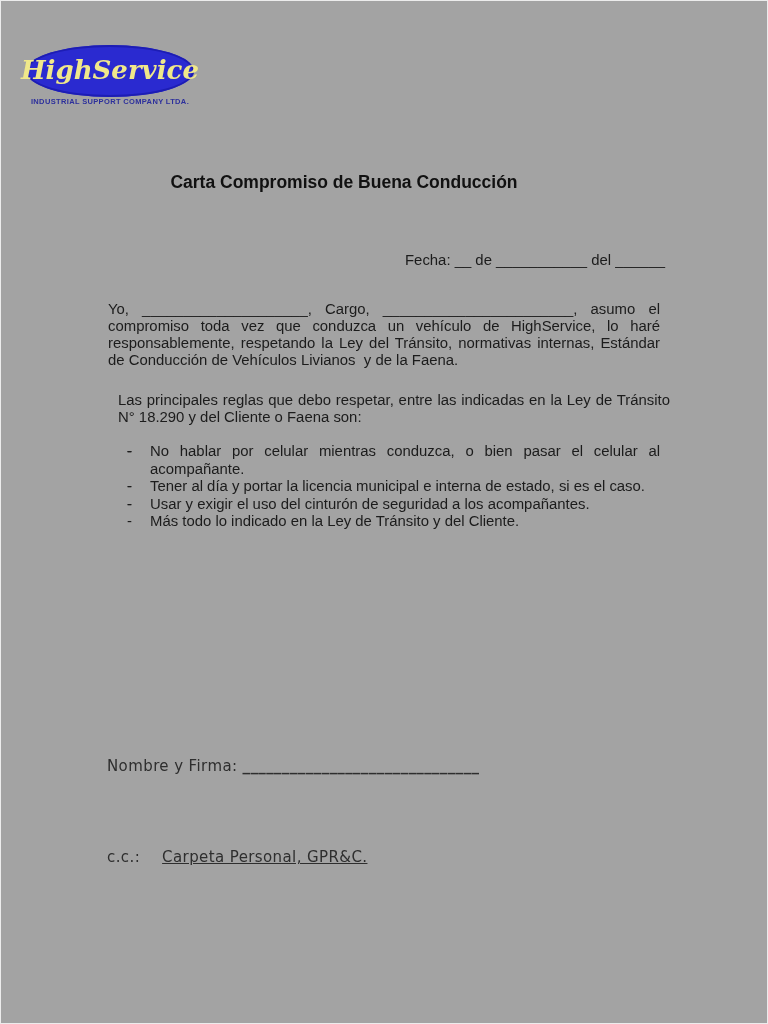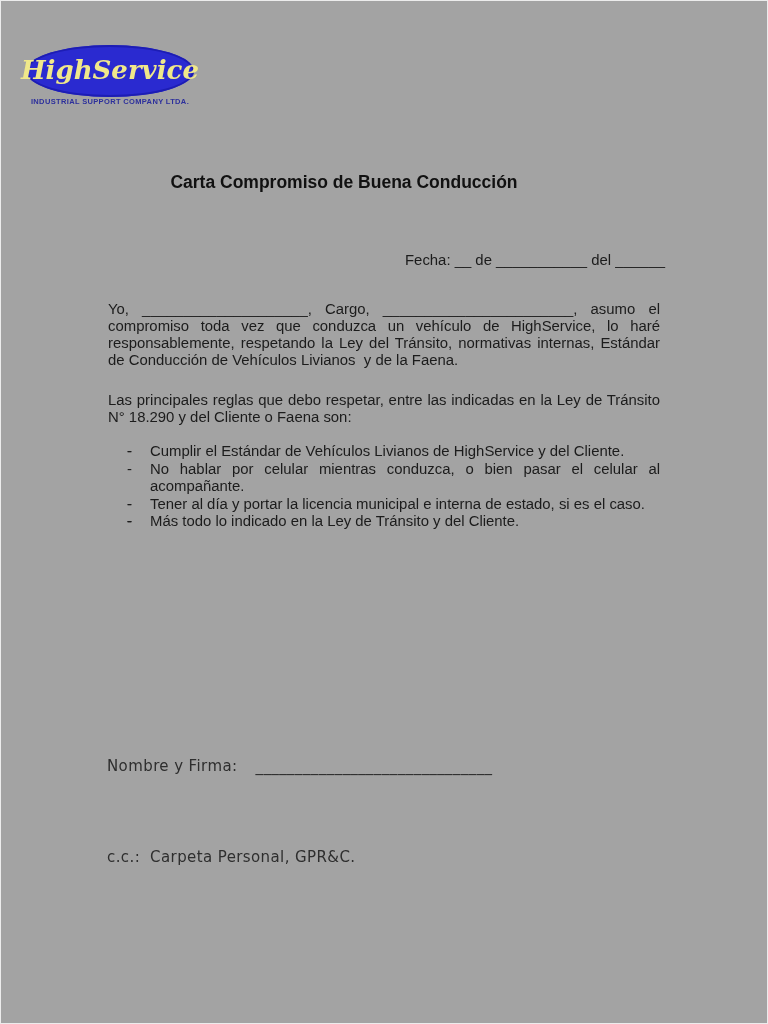--- a/index.html
+++ b/index.html
@@ -65,21 +65,21 @@
   .para {
     position: absolute;
     left: 108px;
     width: 552px;
     margin: 0;
     font-size: 14.9px;
     line-height: 17px;
     text-align: justify;
   }
   .para-intro { top: 301px; }
-  .para-rules-intro { top: 392px; }
+  .para-rules-intro { top: 392px; margin-left: 10px; }
 
   
   .rules-list {
     position: absolute;
     left: 108px; top: 443px;
     width: 552px;
     margin: 0; padding: 0;
     list-style: none;
     font-size: 14.9px;
     line-height: 17.6px;
@@ -96,22 +96,22 @@
     position: absolute;
     left: 107px;
     font-family: "DejaVu Sans", sans-serif;
     font-size: 15px;
     letter-spacing: 0.4px;
     color: #2e2e2e;
     white-space: nowrap;
   }
   .signature-line { top: 757px; }
   .cc-line { top: 848px; }
-  .sig-underscores { margin-left: 18px; }
-  .cc-value { margin-left: 10px; }
+  .sig-underscores { margin-left: 5px; font-weight: bold; }
+  .cc-value { margin-left: 22px; text-decoration: underline; }
 </style>
 </head>
 <body>
 
 <div class="page">
 
   <div class="logo">
     <div class="logo-ellipse">
       <span class="logo-brand">HighService</span>
     </div>
@@ -125,38 +125,38 @@
   <p class="para para-intro">Yo, ____________________, Cargo, _______________________, asumo el compromiso toda vez que conduzca un vehículo de HighService, lo haré responsablemente, respetando la Ley del Tránsito, normativas internas, Estándar de Conducción de Vehículos Livianos&nbsp; y de la Faena.</p>
 
   <p class="para para-rules-intro">Las principales reglas que debo respetar, entre las indicadas en la Ley de Tránsito N°&nbsp;18.290 y del Cliente o Faena son:</p>
 
   <ul class="rules-list">
     <li>
       <span class="rule-dash">-</span>
     </li>
     <li>
       <span class="rule-dash">-</span>
-      <span>Cumplir el Estándar de Vehículos Livianos de HighService y del Cliente.</span>
     </li>
     <li>
       <span class="rule-dash">-</span>
       <span>No hablar por celular mientras conduzca, o bien pasar el celular al acompañante.</span>
     </li>
     <li>
       <span class="rule-dash">-</span>
     </li>
     <li>
       <span class="rule-dash">-</span>
       <span>Tener al día y portar la licencia municipal e interna de estado, si es el caso.</span>
     </li>
     <li>
       <span class="rule-dash">-</span>
     </li>
     <li>
       <span class="rule-dash">-</span>
+      <span>Usar y exigir el uso del cinturón de seguridad a los acompañantes.</span>
     </li>
     <li>
       <span class="rule-dash">-</span>
       <span>Más todo lo indicado en la Ley de Tránsito y del Cliente.</span>
     </li>
   </ul>
 
   <div class="signature-line">
     <span>Nombre y Firma:</span><span class="sig-underscores">______________________________</span>
   </div>

